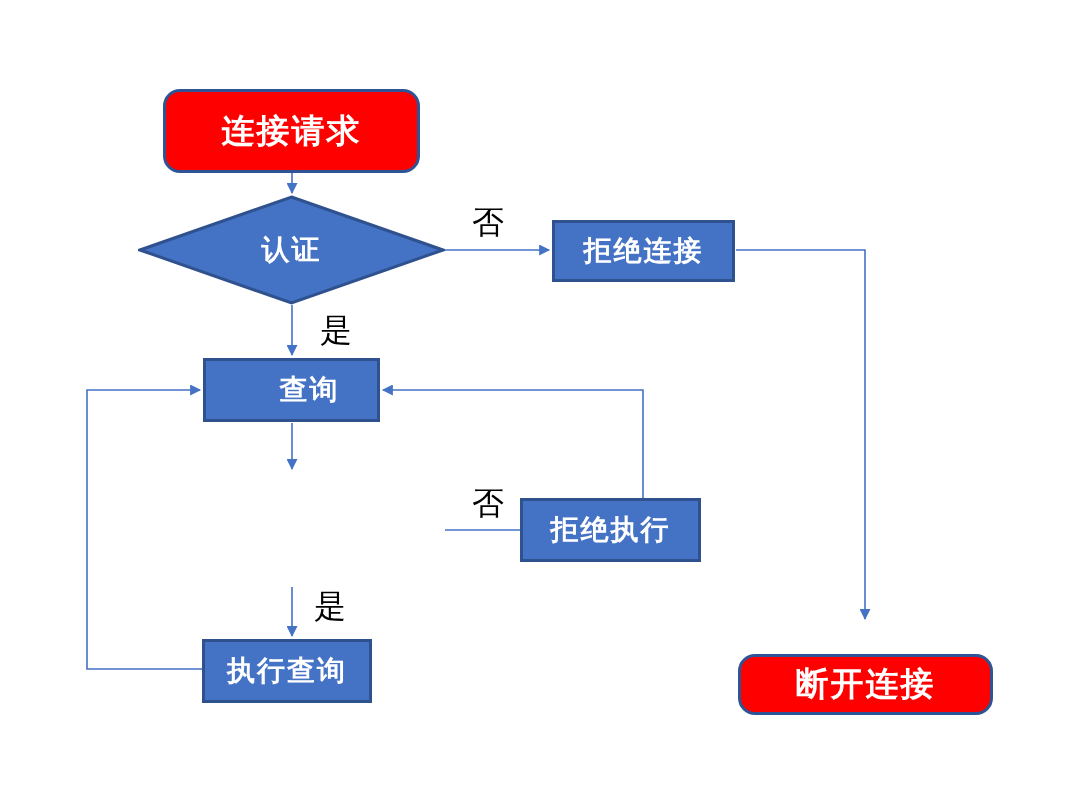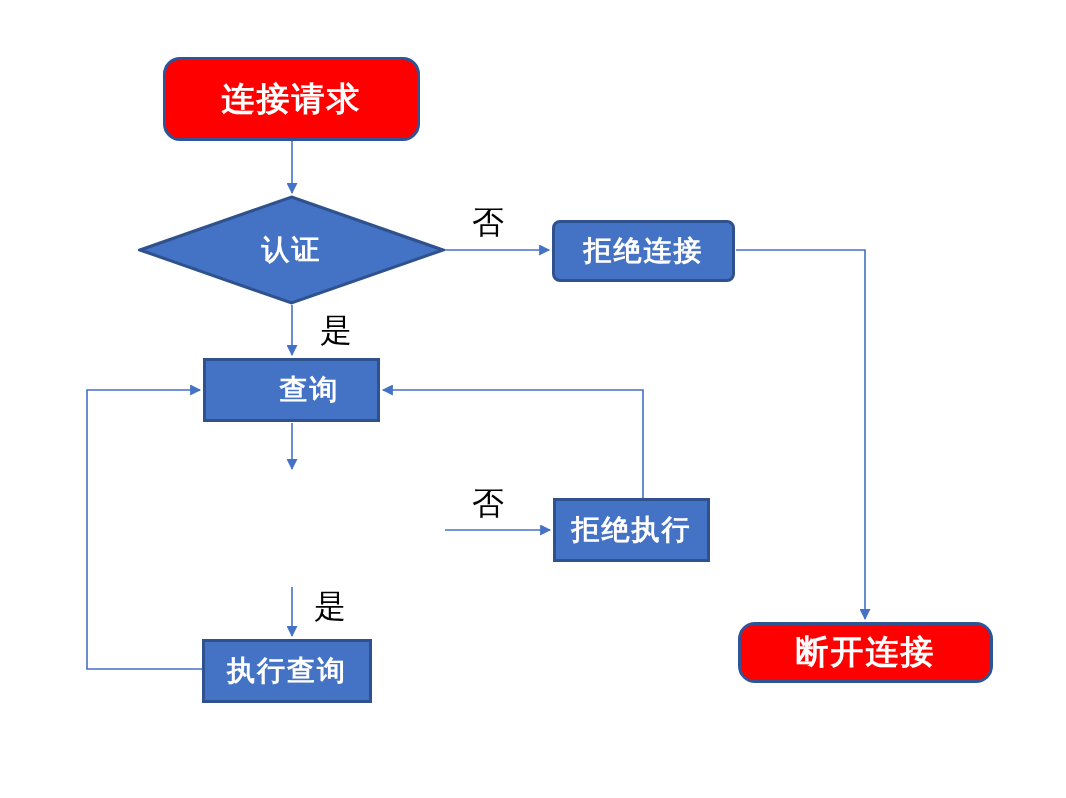--- a/index.html
+++ b/index.html
@@ -36,20 +36,21 @@
     font-size: 28px;
     font-weight: 600;
     letter-spacing: 2px;
     text-align: center;
   }
   .terminal {
     background: var(--node_fill_red, #fe0000);
     border: 3.5px solid var(--node_border_red, #2F5496);
     border-radius: 17px;
     font-size: 33px;
+    margin-top: 32px;
   }
   .process {
     background: var(--node_fill_blue, #4472C4);
     border: 3px solid var(--node_border_blue, #2F528F);
   }
   .diamond {
     background: transparent;
     border: none;
     padding: 0;
   }
@@ -96,30 +97,30 @@
     <span class="node-label">连接请求</span>
   </div>
 
   <div class="node diamond" style="left:138px; top:195px; width:307px; height:110px;">
     <svg width="307" height="110" viewBox="0 0 307 110">
       <polygon points="153.5,2 305,55 153.5,108 2,55" stroke-width="3" fill="#4472C4" stroke="#2F528F"></polygon>
     </svg>
     <span class="node-label">认证</span>
   </div>
 
-  <div class="node process" style="left:552px; top:220px; width:183px; height:62px;border-radius:8px;">
+  <div class="node process" style="left:552px; top:220px; width:183px; height:62px;">
     <span class="node-label">拒绝连接</span>
   </div>
 
   <div class="node process" style="left:203px; top:358px; width:177px; height:64px;padding-left:36px;">
     <span class="node-label">查询</span>
   </div>
 
 
-  <div class="node process" style="left:553px; top:498px; width:157px; height:64px;">
+  <div class="node process" style="left:520px; top:498px; width:181px; height:64px;">
     <span class="node-label">拒绝执行</span>
   </div>
 
   <div class="node process" style="left:202px; top:639px; width:170px; height:64px;align-items:center;">
     <span class="node-label">执行查询</span>
   </div>
 
   <div class="node terminal" style="left:738px; top:622px; width:255px; height:61px;">
     <span class="node-label">断开连接</span>
   </div>

